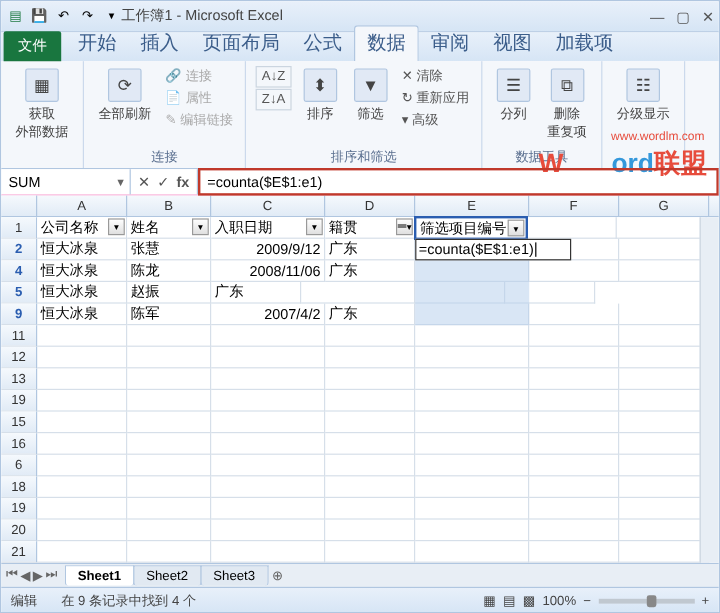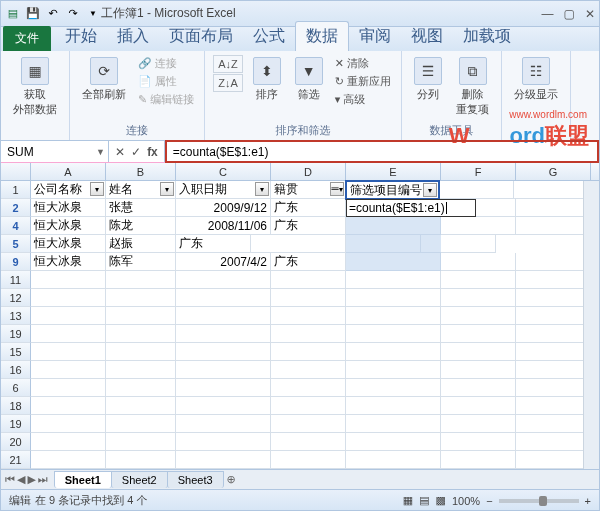--- a/index.html
+++ b/index.html
@@ -420,21 +420,21 @@
     <span>⏭</span>
   </div>
   <div class="sheet-tab active">Sheet1</div>
   <div class="sheet-tab">Sheet2</div>
   <div class="sheet-tab">Sheet3</div>
   <span style="margin-left:4px;color:#666">⊕</span>
   <div style="flex:1"></div>
 </div>
 
 <div class="statusbar">
-  <div style="display:flex;gap:4px">
+  <div style="display:flex;gap:20px">
     <span>编辑</span>
     <span>在 9 条记录中找到 4 个</span>
   </div>
   <div class="zoom">
     <span>▦</span>
     <span>▤</span>
     <span>▩</span>
     <span>100%</span>
     <span>−</span>
     <div class="zoom-slider">

